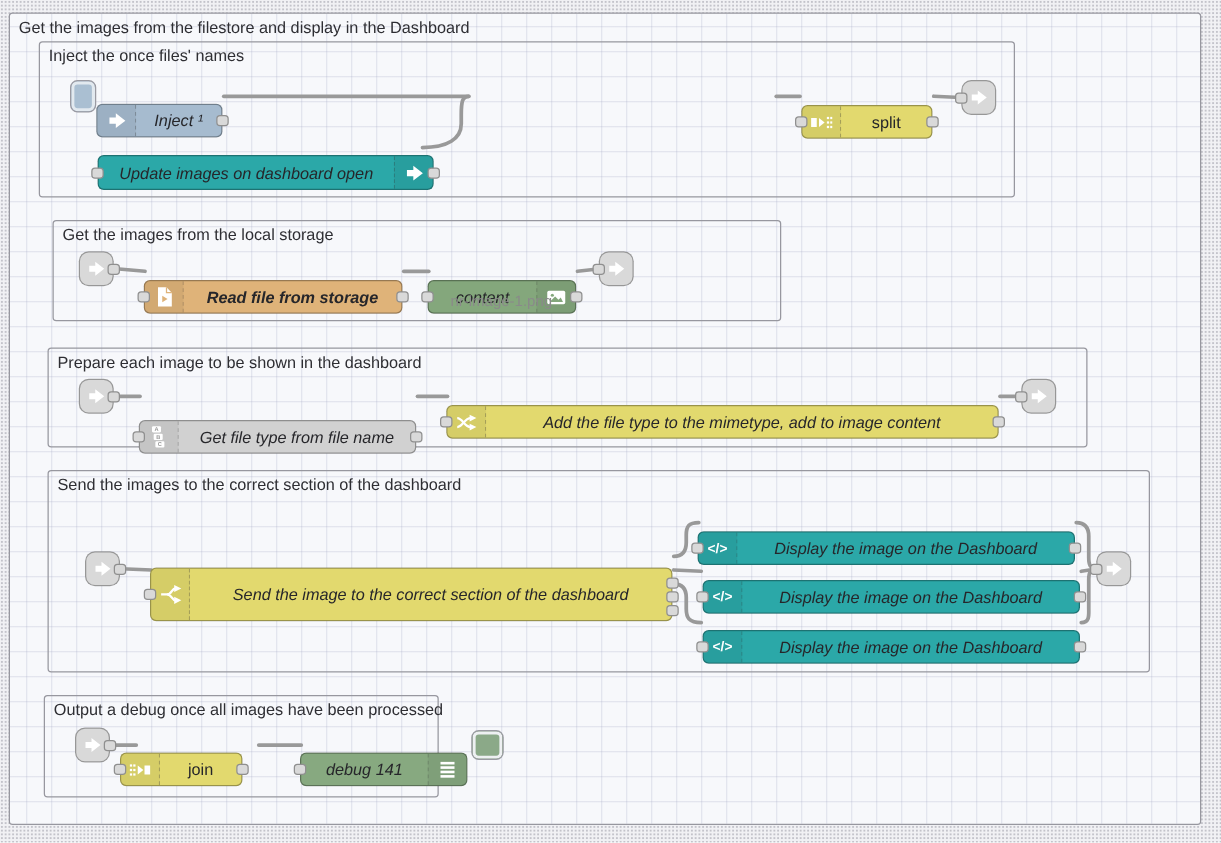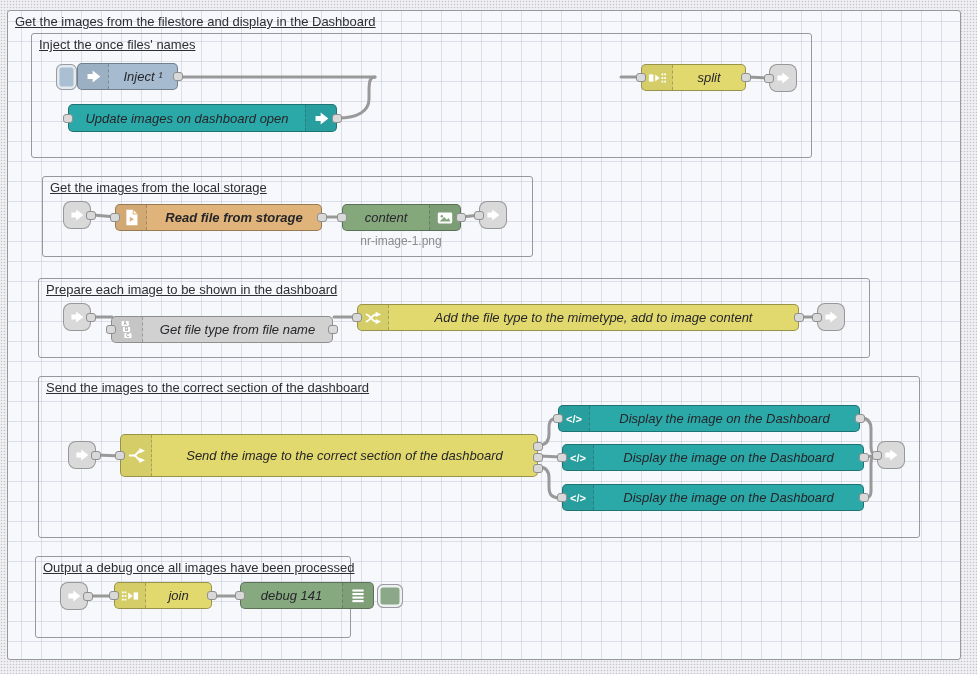--- a/index.html
+++ b/index.html
@@ -11,27 +11,27 @@
     background-size:3px 3px;
   }
   .group{position:absolute;border:1px solid #97979f;border-radius:3px;z-index:0;box-sizing:border-box;}
   .group.outer{
     background-color:#f7f8fb;
     background-image:
       linear-gradient(to right, rgba(160,165,195,0.30) 1px, transparent 1px),
       linear-gradient(to bottom, rgba(160,165,195,0.30) 1px, transparent 1px);
     background-size:20px 20px;background-position:13px 10px;
   }
-  .group-label{position:absolute;top:3px;left:7px;font-size:13px;color:#2e2e33;white-space:nowrap;text-decoration:underline;}
+  .group-label{position:absolute;top:3px;left:7px;font-size:13px;color:#2e2e33;white-space:nowrap;}
   svg.wires{position:absolute;left:0;top:0;z-index:1;}
   svg.wires path{stroke:#999;stroke-width:3;fill:none;stroke-linecap:round;}
   .node{position:absolute;z-index:2;border:1px solid rgba(0,0,0,0.32);border-radius:5px;
-        display:flex;align-items:stretch;box-sizing:border-box;}
+        display:flex;align-items:stretch;box-sizing:border-box;margin-top:20px;}
   .node .body{flex:1;display:flex;align-items:center;justify-content:center;
-        font-size:13px;color:#26262a;white-space:nowrap;padding:0 6px;overflow:hidden;font-style:italic;}
+        font-size:13px;color:#26262a;white-space:nowrap;padding:0 6px;overflow:hidden;}
   .node .body.i{font-style:italic;}
   .icon{width:30px;flex:0 0 30px;display:flex;align-items:center;justify-content:center;
         background:rgba(0,0,0,0.055);}
   .icon.l{border-right:1px dashed rgba(50,50,50,0.30);border-radius:4px 0 0 4px;}
   .icon.r{border-left:1px dashed rgba(50,50,50,0.30);border-radius:0 4px 4px 0;}
   .glyph{color:#fff;font-weight:bold;font-size:11px;letter-spacing:0;}
   .port{position:absolute;width:10px;height:9px;background:#d9d9d9;border:1px solid #8f8f8f;
         border-radius:3px;box-sizing:border-box;z-index:3;}
   .pin{left:-6px;top:50%;margin-top:-4.5px;}
   .pout{right:-6px;top:50%;margin-top:-4.5px;}
@@ -49,21 +49,21 @@
 <body>
 
 <div class="canvas">
 
   <div class="group outer" style="left:7px;top:10px;width:954px;height:650px;">
     <div class="group-label">Get the images from the filestore and display in the Dashboard</div>
   </div>
   <div class="group" style="left:31px;top:33px;width:781px;height:125px;">
     <div class="group-label">Inject the once files' names</div>
   </div>
-  <div class="group" style="left:42px;top:176px;width:491px;height:81px;">
+  <div class="group" style="left:42px;top:176px;width:583px;height:81px;">
     <div class="group-label">Get the images from the local storage</div>
   </div>
   <div class="group" style="left:38px;top:278px;width:832px;height:80px;padding-left:24px;">
     <div class="group-label">Prepare each image to be shown in the dashboard</div>
   </div>
   <div class="group" style="left:38px;top:376px;width:882px;height:162px;">
     <div class="group-label">Send the images to the correct section of the dashboard</div>
   </div>
   <div class="group" style="left:35px;top:556px;width:316px;height:82px;text-align:right;">
     <div class="group-label">Output a debug once all images have been processed</div>
@@ -95,21 +95,21 @@
   <div class="node" style="left:77px;top:63px;width:101px;height:27px;background:#a6bbcf;">
     <div class="icon l">
       <svg width="17" height="17" viewBox="0 0 20 20">
           <path d="M3 7 h6 V3 l9 7 -9 7 v-4 H3 z" fill="#fff"></path>
         </svg>
     </div>
     <div class="body i">Inject ¹</div>
     <div class="port pout"></div>
   </div>
 
-  <div class="node" style="left:68px;top:104px;width:269px;height:28px;background:#2ba8a8;">
+  <div class="node" style="left:78px;top:104px;width:269px;height:28px;background:#2ba8a8;">
     <div class="body i">Update images on dashboard open</div>
     <div class="icon r">
       <svg width="17" height="17" viewBox="0 0 20 20">
           <path d="M3 7 h6 V3 l9 7 -9 7 v-4 H3 z" fill="#fff"></path>
         </svg>
     </div>
     <div class="port pin"></div>
     <div class="port pout"></div>
   </div>
 
@@ -281,21 +281,21 @@
     <div class="port pin"></div>
   </div>
 
   <div class="linknode" style="left:60px;top:582px;">
     <svg width="16" height="16" viewBox="0 0 20 20">
         <path d="M3 7 h6 V3 l9 7 -9 7 v-4 H3 z" fill="#fff"></path>
       </svg>
     <div class="port pout"></div>
   </div>
 
-  <div class="node" style="left:114px;top:582px;width:98px;height:27px;background:#e2d96e;">
+  <div class="node" style="left:96px;top:582px;width:98px;height:27px;background:#e2d96e;">
     <div class="icon l">
       <svg width="18" height="18" viewBox="0 0 20 20">
         <g fill="#fff">
             <rect x="1" y="5" width="2" height="2"></rect>
             <rect x="4" y="5" width="2" height="2"></rect>
         <rect x="1" y="9" width="2" height="2"></rect>
             <rect x="4" y="9" width="2" height="2"></rect>
         <rect x="1" y="13" width="2" height="2"></rect>
             <rect x="4" y="13" width="2" height="2"></rect>
           </g>

